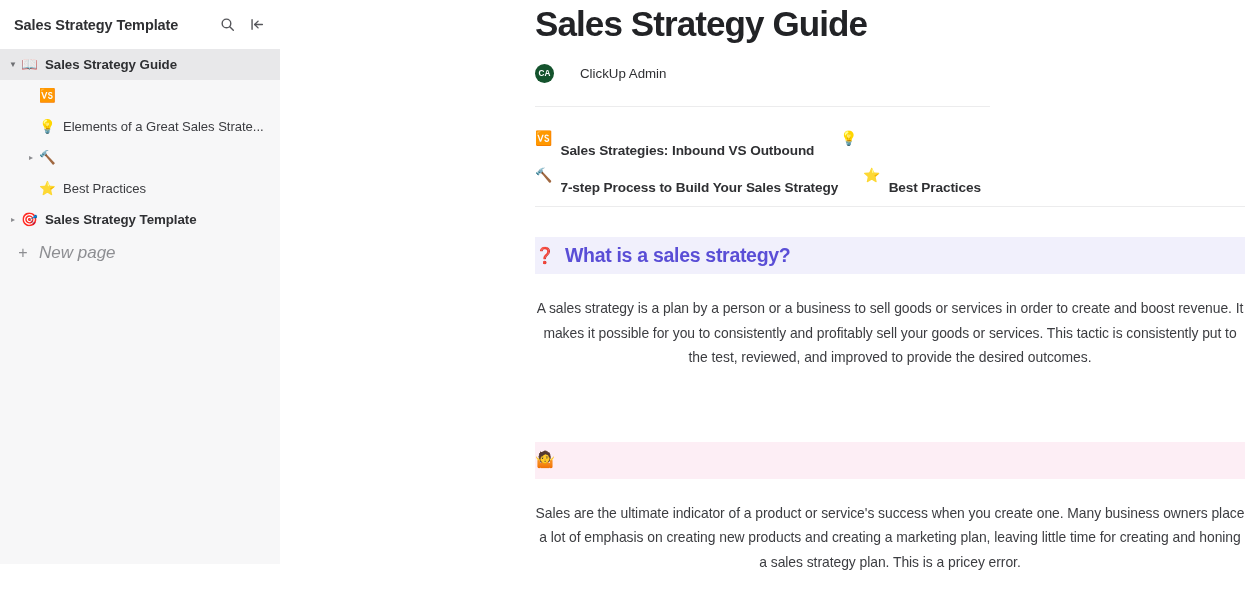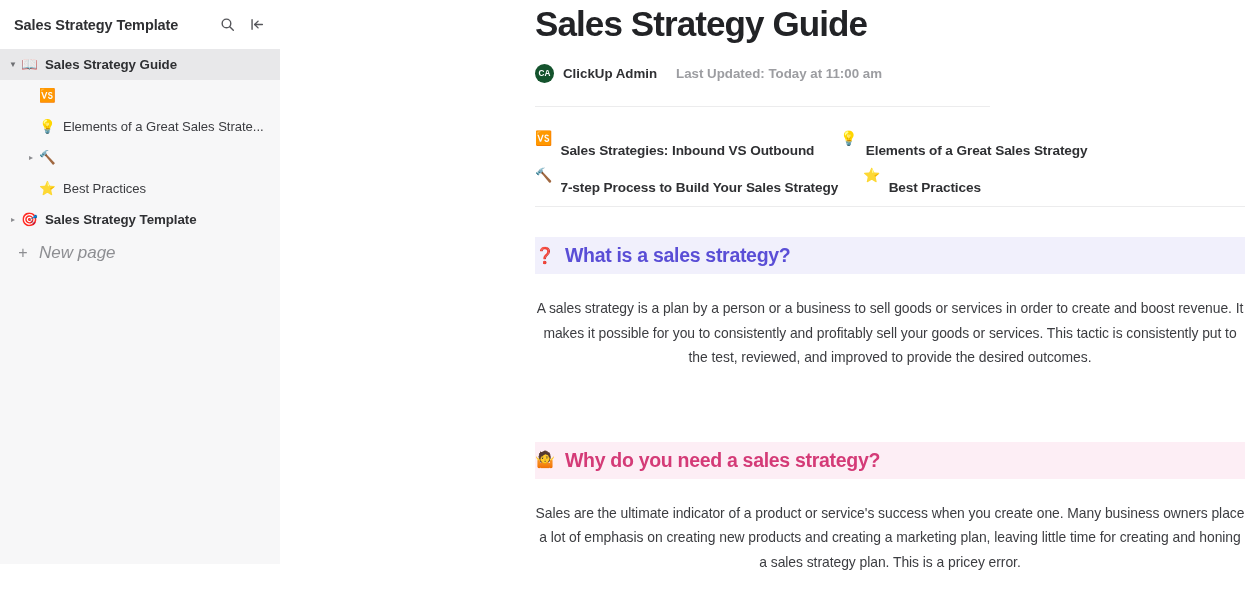--- a/index.html
+++ b/index.html
@@ -177,22 +177,23 @@
     color: #ffffff;
     font-size: 8.2px;
     font-weight: 700;
     display: flex;
     align-items: center;
     justify-content: center;
     letter-spacing: 0.2px;
   }
   .meta-author {
     font-size: 13.3px;
-    font-weight: 700;
+    font-weight: 400;
     color: #2f3033;
+    margin-left: 17px;
   }
   .meta-updated {
     font-size: 13.3px;
     font-weight: 700;
     color: #9c9da1;
     margin-left: 10px;
     white-space: nowrap;
   }
 
   .divider {
@@ -349,34 +350,32 @@
 
   <main class="main">
     <div class="doc">
       <div class="doc-inner">
 
         <h1 class="doc-title">Sales Strategy Guide</h1>
 
         <div class="meta-row">
           <span class="avatar">CA</span>
           <span class="meta-author">ClickUp Admin</span>
-          <span class="meta-updated">Last Updated: Today at 11:00 am</span>
         </div>
 
         <div class="divider"></div>
 
         <div class="links-block">
           <div class="links-row">
             <span class="link-item">
               <span class="link-emoji">🆚</span>
               <span class="link-text">Sales Strategies: Inbound VS Outbound</span>
             </span>
             <span class="link-item" style="margin-left:26px;">
               <span class="link-emoji">💡</span>
-              <span class="link-text">Elements of a Great Sales Strategy</span>
             </span>
           </div>
           <div class="links-row">
             <span class="link-item">
               <span class="link-emoji">🔨</span>
               <span class="link-text">7-step Process to Build Your Sales Strategy</span>
             </span>
             <span class="link-item" style="margin-left:25px;">
               <span class="link-emoji">⭐</span>
               <span class="link-text">Best Practices</span>
@@ -398,21 +397,20 @@
 
         <div class="block-gap-b"></div>
 
         <p class="para para-wrap">A sales strategy is a plan by a person or a business to sell goods or services in order to create and boost revenue. It makes it possible for you to consistently and profitably sell your goods or services. This tactic is consistently put to the test, reviewed, and improved to provide the desired outcomes.</p>
 
         <div class="block-gap-c"></div>
 
         <div class="heading-wrap">
           <div class="section-head sh-pink">
             <span class="sh-emoji">🤷</span>
-            <span class="sh-text">Why do you need a sales strategy?</span>
           </div>
         </div>
 
         <div class="block-gap-d"></div>
 
         <p class="para para-wrap">Sales are the ultimate indicator of a product or service's success when you create one. Many business owners place a lot of emphasis on creating new products and creating a marketing plan, leaving little time for creating and honing a sales strategy plan. This is a pricey error.</p>
 
       </div>
     </div>
   </main>

